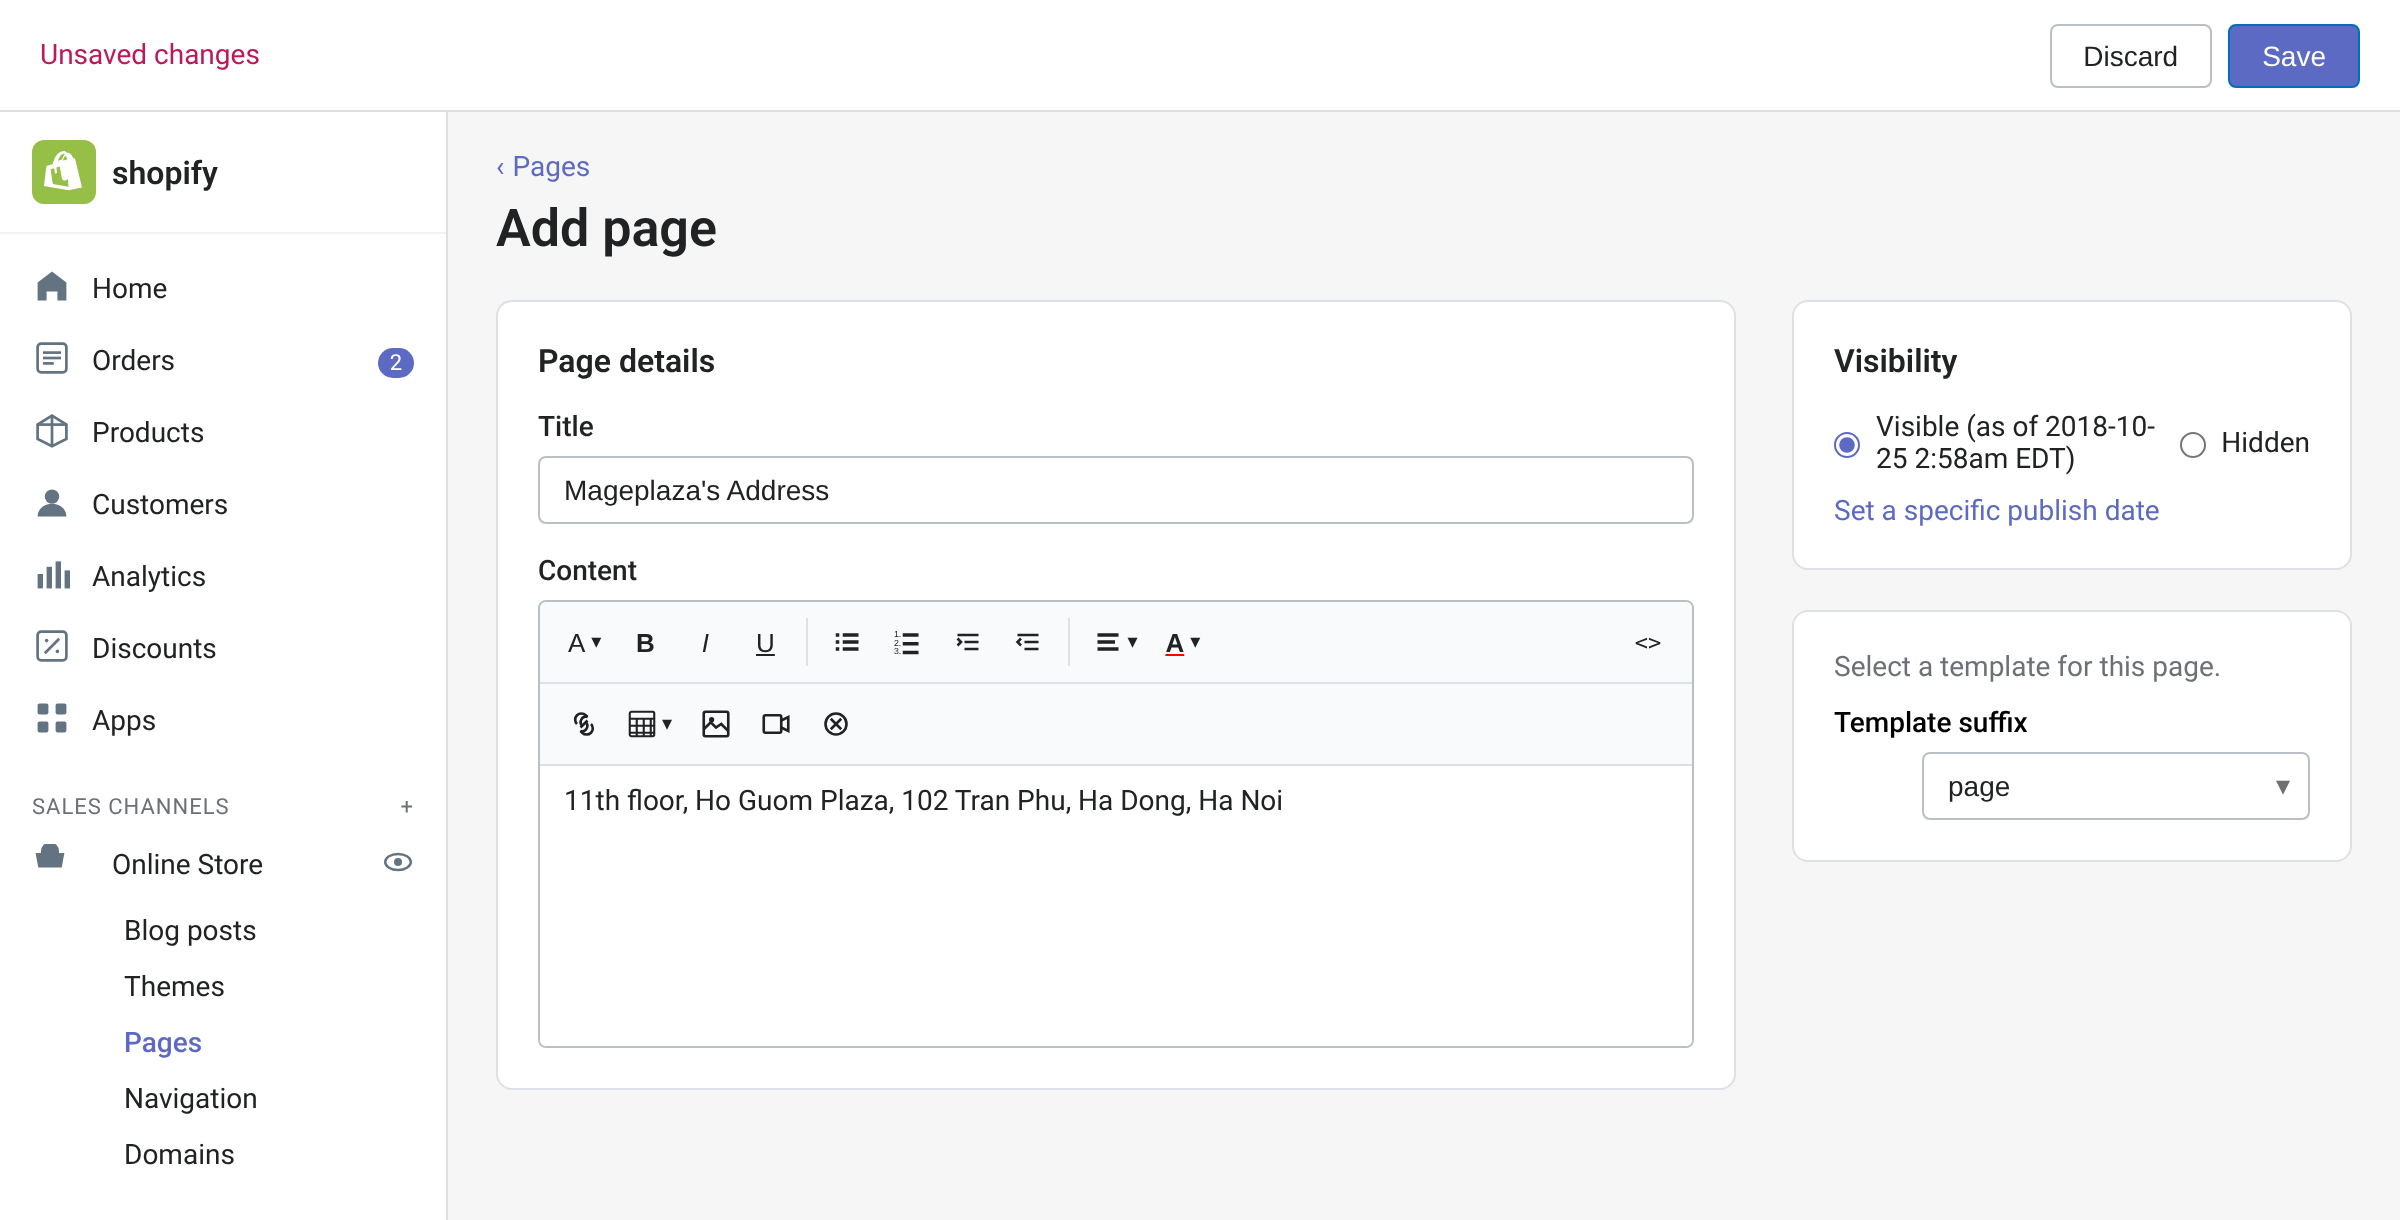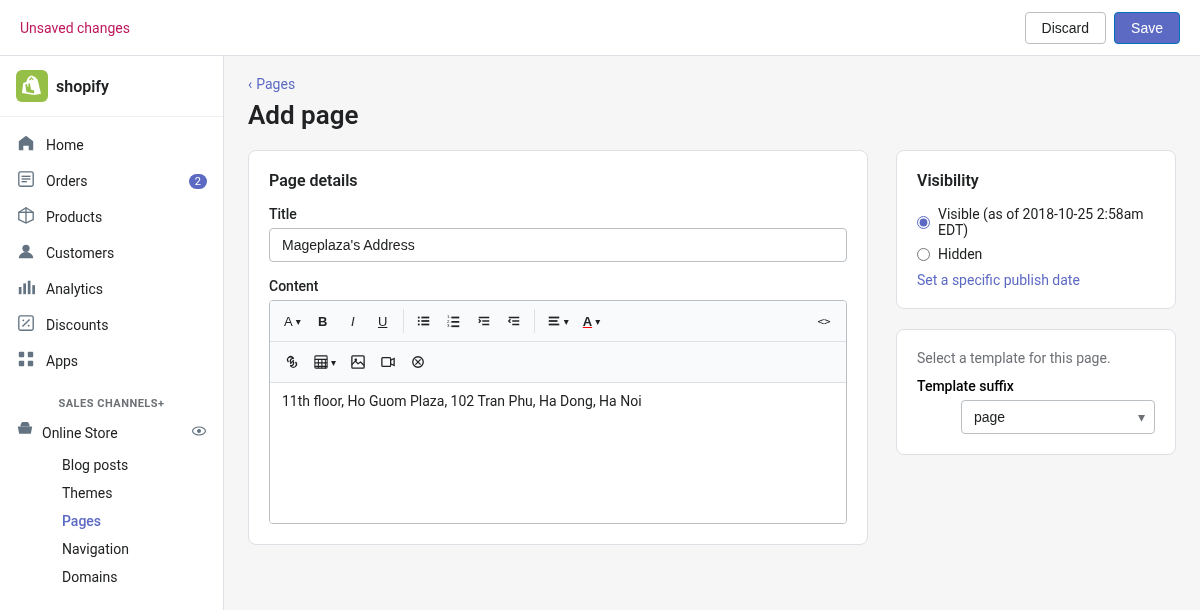--- a/index.html
+++ b/index.html
@@ -82,35 +82,35 @@
       background: #5c6ac4;
       color: #fff;
       border-radius: 10px;
       font-size: 11px;
       padding: 1px 6px;
       margin-left: auto;
     }
 
     .sidebar-section-label {
       font-size: 11px;
-      font-weight: 700;
+      font-weight: 400;
       color: #6d7175;
       text-transform: uppercase;
       letter-spacing: 0.5px;
       padding: 12px 16px 4px;
       display: flex;
       align-items: center;
-      justify-content: center;
+      justify-content: space-between;
     }
     .sidebar-section-label .add-icon { cursor: pointer; color: #6d7175; }
 
     .sales-channel-item {
       display: flex;
       align-items: center;
-      gap: 8px;
+      gap: 22px;
       padding: 8px 16px;
       cursor: pointer;
       color: #202223;
       font-size: 14px;
     }
     .sales-channel-item .eye-icon { margin-left: auto; color: #6d7175; }
 
     .sub-nav { padding: 0 0 0 46px; }
     .sub-nav-item {
       display: block;
@@ -228,21 +228,21 @@
     .editor-body {
       min-height: 140px;
       padding: 10px 12px;
       font-size: 14px;
       color: #202223;
       background: #fff;
     }
 
     
     .visibility-card { margin-bottom: 20px; }
-    .radio-group { display: flex; flex-direction: column; gap: 8px; }
+    .radio-group { display: flex; flex-direction: row; gap: 8px; }
     .radio-item { display: flex; align-items: center; gap: 8px; font-size: 14px; color: #202223; }
     .radio-item input[type="radio"] { accent-color: #5c6ac4; }
     .set-date-link { color: #5c6ac4; text-decoration: none; font-size: 14px; margin-top: 10px; display: inline-block; cursor: pointer; }
 
     
     .template-desc { font-size: 14px; color: #6d7175; margin-bottom: 12px; }
     .template-suffix-label { font-size: 14px; font-weight: 500; color: #000000; margin-bottom: 6px; }
     .select-wrapper { position: relative; padding-left: 44px; }
     .template-select {
       width: 100%;

